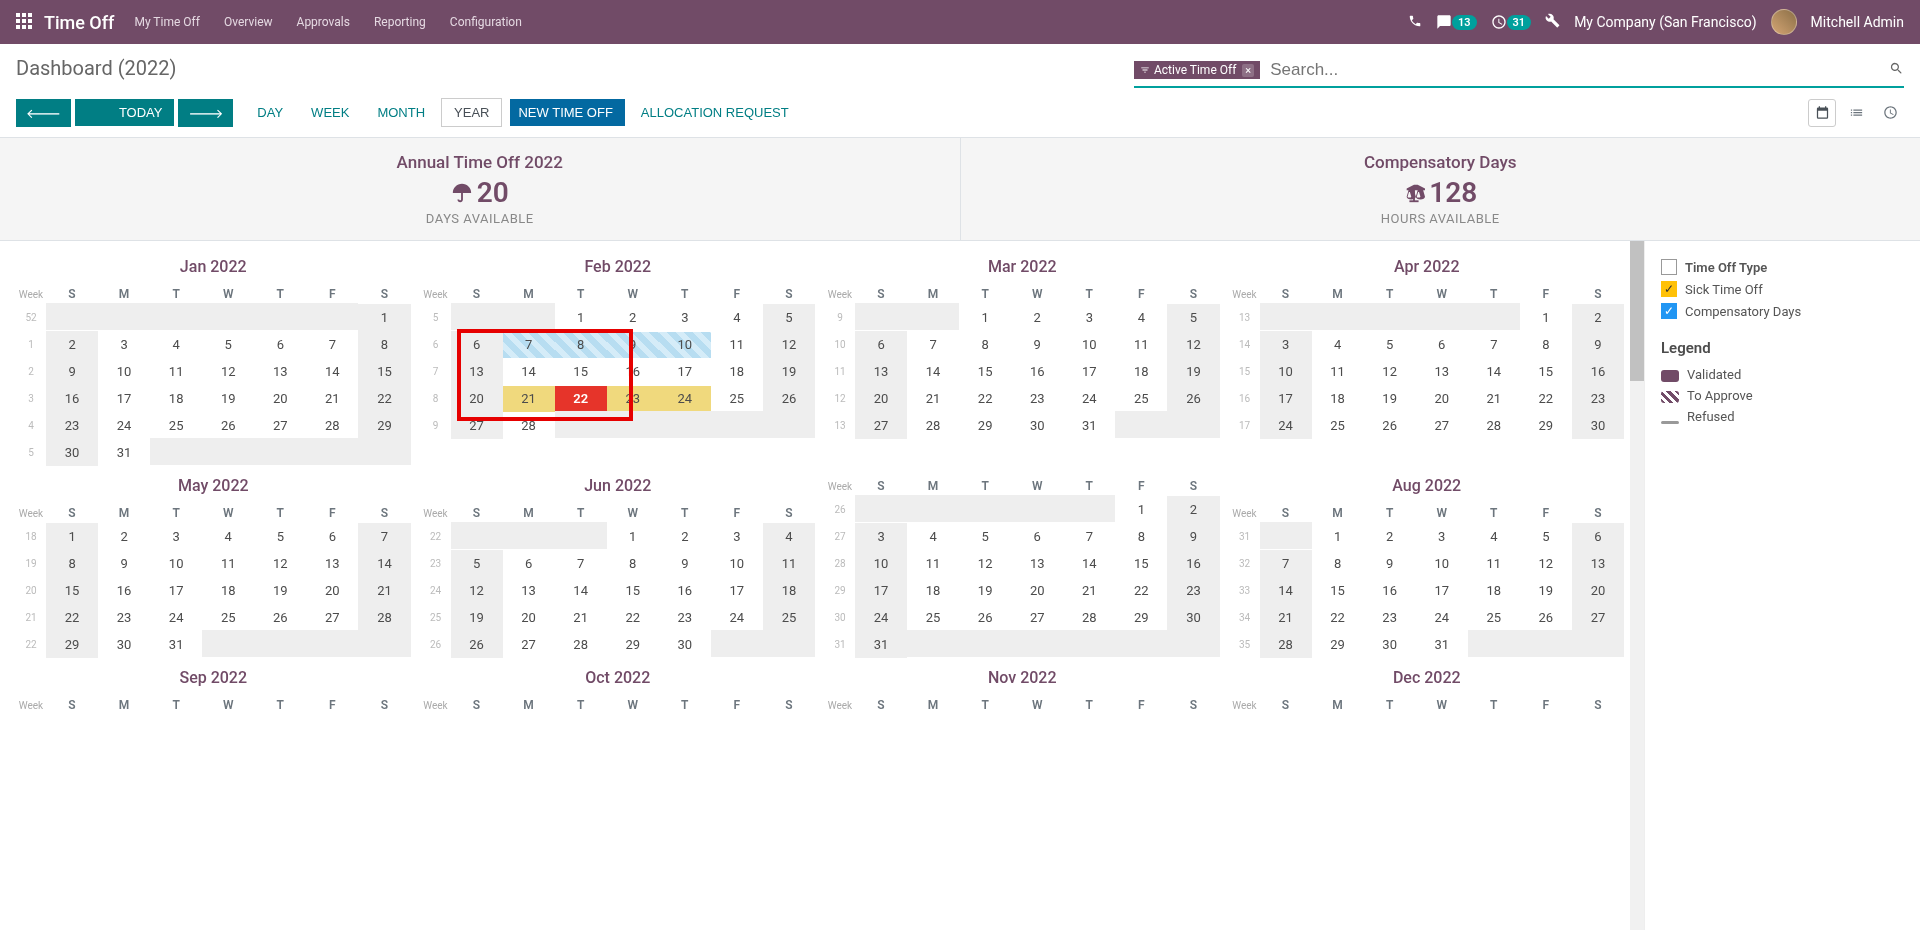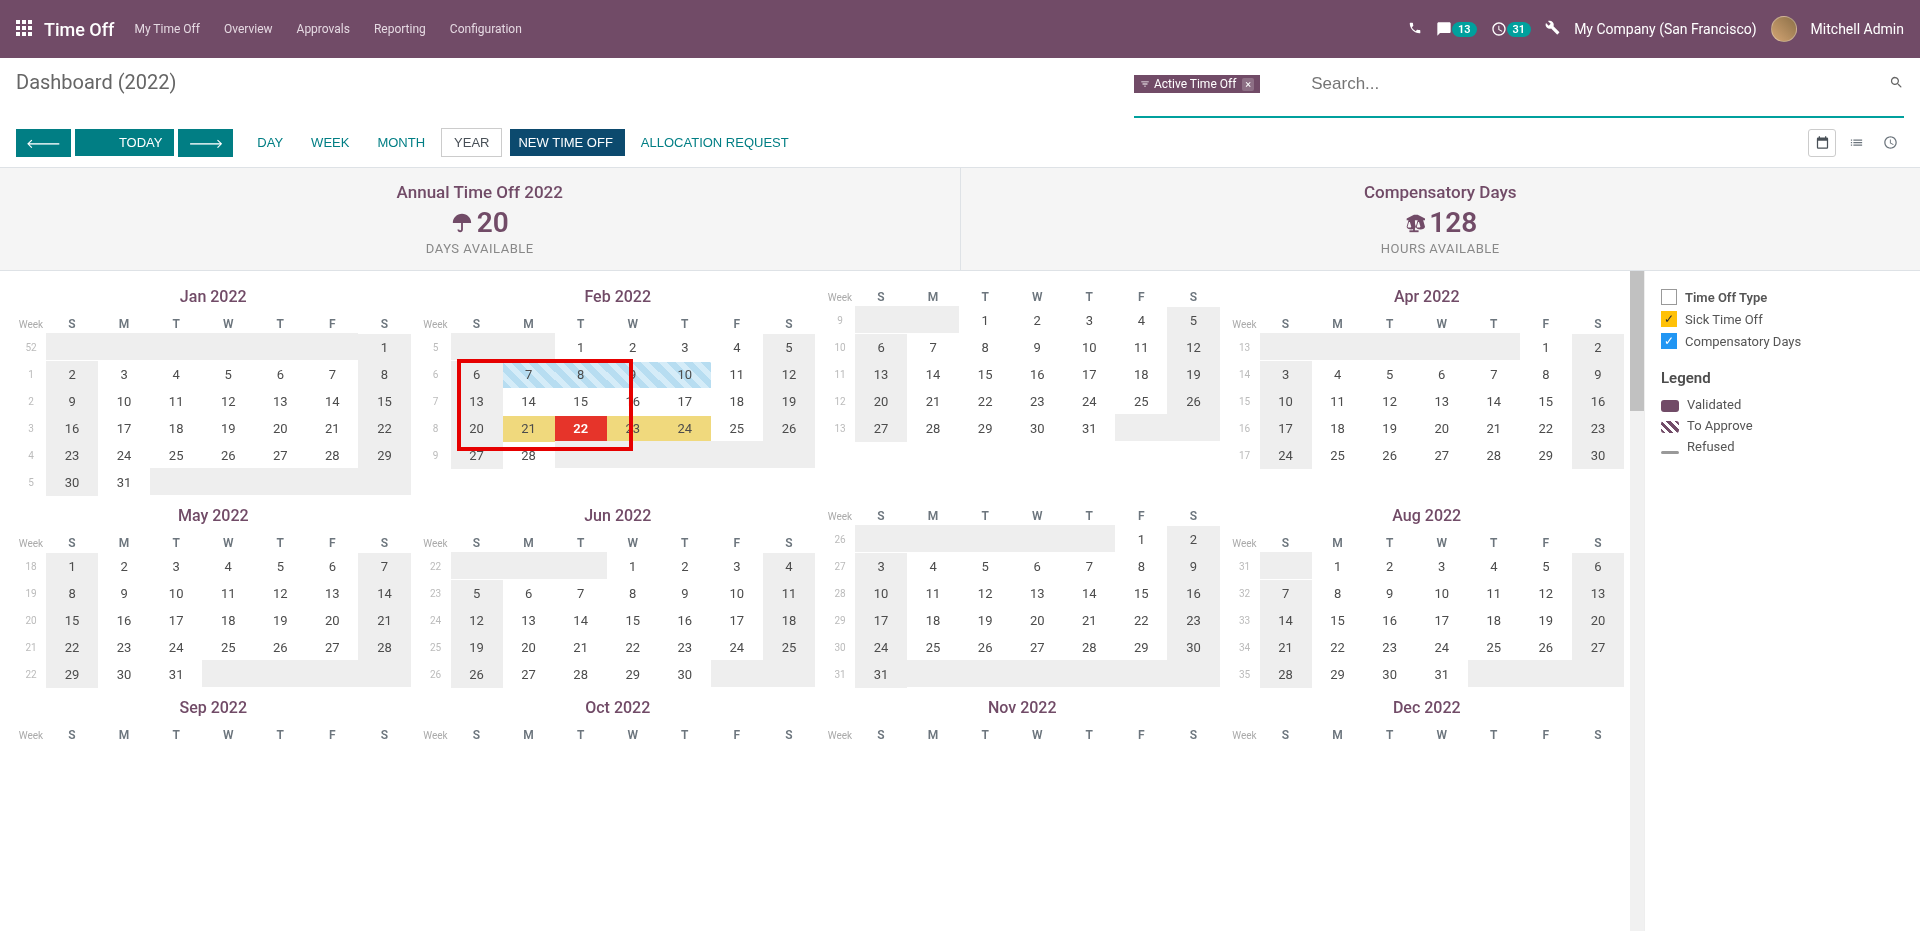--- a/index.html
+++ b/index.html
@@ -1,43 +1,43 @@
 <!DOCTYPE html>
 <html><head>
 <meta charset="utf-8">
 <style>
 * { box-sizing: border-box; margin: 0; padding: 0; }
 body { font-family: -apple-system, BlinkMacSystemFont, "Segoe UI", Roboto, "Helvetica Neue", Arial, sans-serif; font-size: 13px; color: #4c4c4c; background: #fff; }
 
-.topbar { background: #714B67; height: 58px; display: flex; align-items: center; padding: 0 16px; color: #fff; }
+.topbar { background: #714B67; height: 44px; display: flex; align-items: center; padding: 0 16px; color: #fff; }
 .topbar .apps-icon { margin-right: 12px; }
 .topbar .apps-icon svg { fill: #fff; }
 .topbar .app-name { font-size: 18px; font-weight: 500; margin-right: 20px; }
 .topbar .nav { display: flex; gap: 24px; }
 .topbar .nav a { color: #e5d9e2; text-decoration: none; font-size: 12px; cursor: pointer; }
 .topbar .spacer { flex: 1; }
 .topbar .right { display: flex; align-items: center; gap: 14px; }
 .topbar .right .badge-wrap { position: relative; display: inline-flex; align-items: center; }
 .topbar .right .badge { background: #00a09d; color: #fff; font-size: 11px; padding: 1px 6px; border-radius: 9px; font-weight: 600; }
 .topbar .right .company { font-size: 14px; }
 .topbar .right .avatar { width: 26px; height: 26px; border-radius: 50%; background: linear-gradient(45deg,#d4a574,#8b6f47); border: 1px solid rgba(255,255,255,0.3); }
 .topbar svg { fill: #fff; }
 
 .header-row { display: flex; align-items: flex-start; justify-content: space-between; padding: 12px 16px 10px 16px; }
 .header-row h1 { font-size: 20px; font-weight: 400; color: #666; }
-.search-wrap { flex: 1; max-width: 770px; margin-left: auto; display: flex; align-items: center; border-bottom: 2px solid #00a09d; padding-bottom: 18px; gap: 41px; }
+.search-wrap { flex: 1; max-width: 770px; margin-left: auto; display: flex; align-items: center; border-bottom: 2px solid #00a09d; padding-bottom: 2px; }
 .filter-tag { background: #714B67; color: #fff; font-size: 12px; padding: 2px 6px; border-radius: 0; display: inline-flex; align-items: center; gap: 4px; margin-right: 6px; }
 .filter-tag .x { background: rgba(255,255,255,0.2); padding: 0 3px; border-radius: 2px; cursor: pointer; font-size: 11px; margin-left: 2px; }
 .search-wrap input { border: none; outline: none; flex: 1; font-size: 17px; padding: 4px; }
 .search-icon { color: #666; }
 
 .controls-row { display: flex; align-items: center; padding: 0 16px 10px 16px; gap: 4px; }
 .btn { padding: 6px 12px; font-size: 13px; border: none; cursor: pointer; font-weight: 500; }
 .btn.teal { background: #017e84; color: #fff; padding-left: 44px; }
-.btn.teal-dark { background: #0c4a6e; color: #fff; padding-left: 8px; }
+.btn.teal-dark { background: #0369a1; color: #fff; padding-left: 8px; }
 .btn.arrow { background: #017e84; color: #fff; padding: 6px 10px; }
 .btn.link { background: transparent; color: #017e84; }
 .btn.active { background: #fff; border: 1px solid #ccc; color: #495057; }
 .controls-row .filters-fav { margin-left: auto; display: flex; align-items: center; gap: 20px; padding-left: 370px; }
 .filters-fav button { background: none; border: none; color: #4c4c4c; cursor: pointer; font-size: 13px; display: inline-flex; align-items: center; gap: 4px; }
 .view-switcher { display: flex; margin-left: auto; gap: 6px; align-items: center; }
 .view-switcher .vs-btn { width: 28px; height: 28px; display: inline-flex; align-items: center; justify-content: center; cursor: pointer; border-radius: 3px; color: #6c757d;}
 .view-switcher .vs-btn.active { border: 1px solid #ccc; background: #fff; }
 
 .balances { display: flex; border-top: 1px solid #dee2e6; border-bottom: 1px solid #dee2e6; background: #f5f5f5; }
@@ -352,20 +352,21 @@
                 <td class="muted"><span class="day"></span></td>
                 <td class="muted"><span class="day"></span></td>
                 <td class="muted"><span class="day"></span></td>
                 <td class="muted"><span class="day"></span></td>
               </tr>
             </tbody>
           </table>
           <div class="red-box" style="left: 36px; top: 72px; width: 176px; height: 92px;"></div>
         </div>
         <div class="month">
+          <div class="month-title">Mar 2022</div>
           <table class="month-table">
             <thead>
               <tr>
                 <th class="week-col">Week</th>
                 <th>S</th>
                 <th>M</th>
                 <th>T</th>
                 <th>W</th>
                 <th>T</th>
                 <th>F</th>

